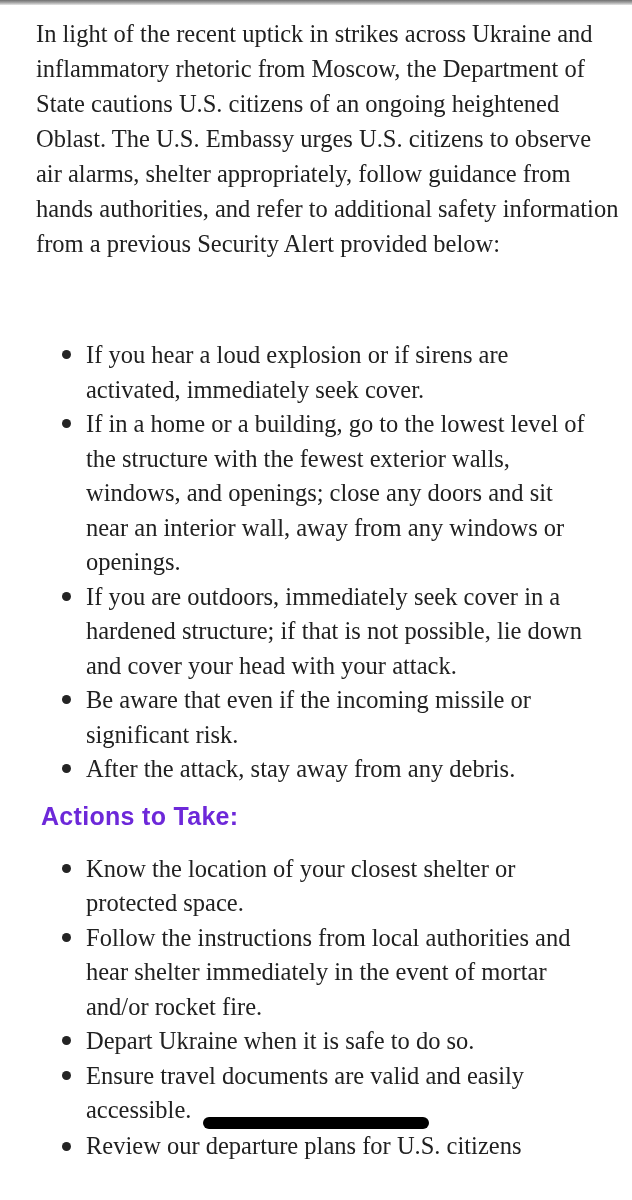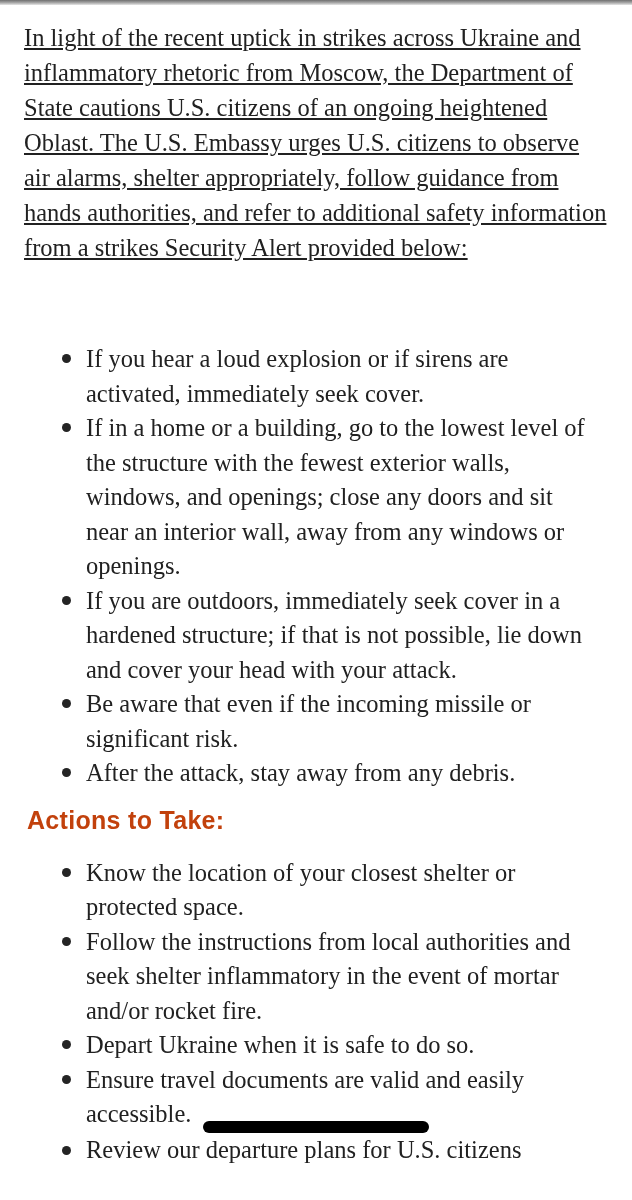--- a/index.html
+++ b/index.html
@@ -17,21 +17,21 @@
     top: 0; left: 0; right: 0;
     height: 5px;
     background: linear-gradient(180deg, #6f6f6f 0%, #a9a9a9 55%, #e6e6e6 100%);
   }
   .content {
     padding: 0 18px 0 24px;
     font-size: 24.5px;
     line-height: 35px;
   }
   .line { display: block; white-space: nowrap; }
-  .intro { margin: 0; padding-top: 20px; text-decoration: underline; }
+  .intro { margin: 12px; padding-top: 4px; }
   ul.blist {
     list-style: none;
     margin: 0;
     padding: 0 0 0 62px;
     line-height: 34.5px;
   }
   ul.blist.first { margin-top: 77px; }
   ul.blist.second { margin-top: 18px; }
   ul.blist li { position: relative; }
   ul.blist li::before {
@@ -39,28 +39,28 @@
     position: absolute;
     left: -24px;
     top: 12px;
     width: 9px;
     height: 9px;
     border-radius: 50%;
     background: #242424;
   }
   ul.blist li.clipped::before { top: 13px; }
   h2.actions-heading {
-    margin: 11px 0 0 0;
+    margin: 11px 0 0 14px;
     padding-left: 3px;
     font-family: "Liberation Sans", "DejaVu Sans", sans-serif;
     font-weight: 700;
     font-size: 25px;
     line-height: 36px;
     letter-spacing: 0.3px;
-    color: #c2410c;
+    color: #6d28d9;
   }
   .redaction-bar {
     display: inline-block;
     width: 226px;
     height: 12px;
     margin-left: 12px;
     vertical-align: -11px;
     border-radius: 6px;
     background: #000000;
   }
@@ -72,21 +72,21 @@
   <div class="top-strip"></div>
   <div class="content">
 
     <p class="intro">
       <span class="line">In light of the recent uptick in strikes across Ukraine and</span>
       <span class="line">inflammatory rhetoric from Moscow, the Department of</span>
       <span class="line">State cautions U.S. citizens of an ongoing heightened</span>
       <span class="line">Oblast. The U.S. Embassy urges U.S. citizens to observe</span>
       <span class="line">air alarms, shelter appropriately, follow guidance from</span>
       <span class="line">hands authorities, and refer to additional safety information</span>
-      <span class="line">from a strikes Security Alert provided below:</span>
+      <span class="line">from a previous Security Alert provided below:</span>
     </p>
 
     <ul class="blist first">
       <li>
         <span class="line">If you hear a loud explosion or if sirens are</span>
         <span class="line">activated, immediately seek cover.</span>
       </li>
       <li>
         <span class="line">If in a home or a building, go to the lowest level of</span>
         <span class="line">the structure with the fewest exterior walls,</span>
@@ -110,21 +110,21 @@
 
     <h2 class="actions-heading">Actions to Take:</h2>
 
     <ul class="blist second">
       <li>
         <span class="line">Know the location of your closest shelter or</span>
         <span class="line">protected space.</span>
       </li>
       <li>
         <span class="line">Follow the instructions from local authorities and</span>
-        <span class="line">seek shelter inflammatory in the event of mortar</span>
+        <span class="line">hear shelter immediately in the event of mortar</span>
         <span class="line">and/or rocket fire.</span>
       </li>
       <li>
         <span class="line">Depart Ukraine when it is safe to do so.</span>
       </li>
       <li>
         <span class="line">Ensure travel documents are valid and easily</span>
         <span class="line">
           <span>accessible.</span><span class="redaction-bar"></span>
         </span>

